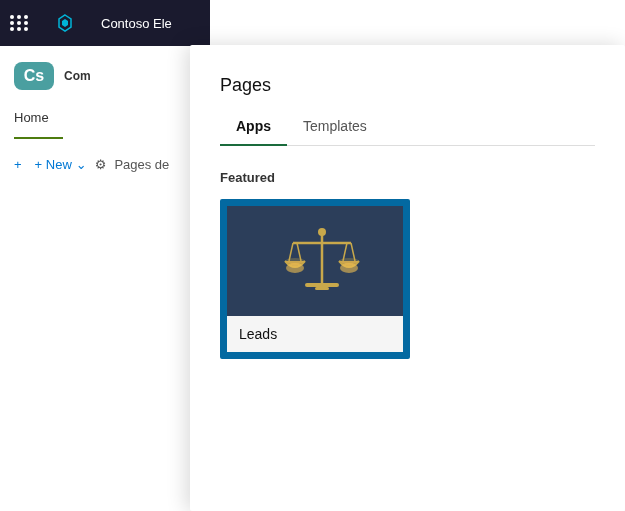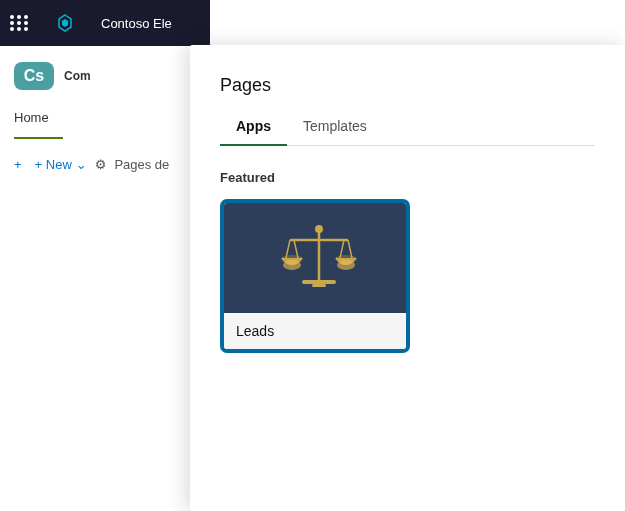--- a/index.html
+++ b/index.html
@@ -227,22 +227,22 @@
     .section-title {
       font-size: 13px;
       font-weight: 600;
       color: #333;
       margin-bottom: 14px;
       text-transform: none;
     }
 
     .app-card {
       width: 190px;
-      border: 4px solid #0369a1;
-      border-radius: 7px;
+      border: 7px solid #0369a1;
+      border-radius: 2px;
       overflow: hidden;
       cursor: pointer;
     }
 
     .app-card-image {
       width: 190px;
       height: 110px;
       background: #2c3e5a;
       display: flex;
       align-items: center;

